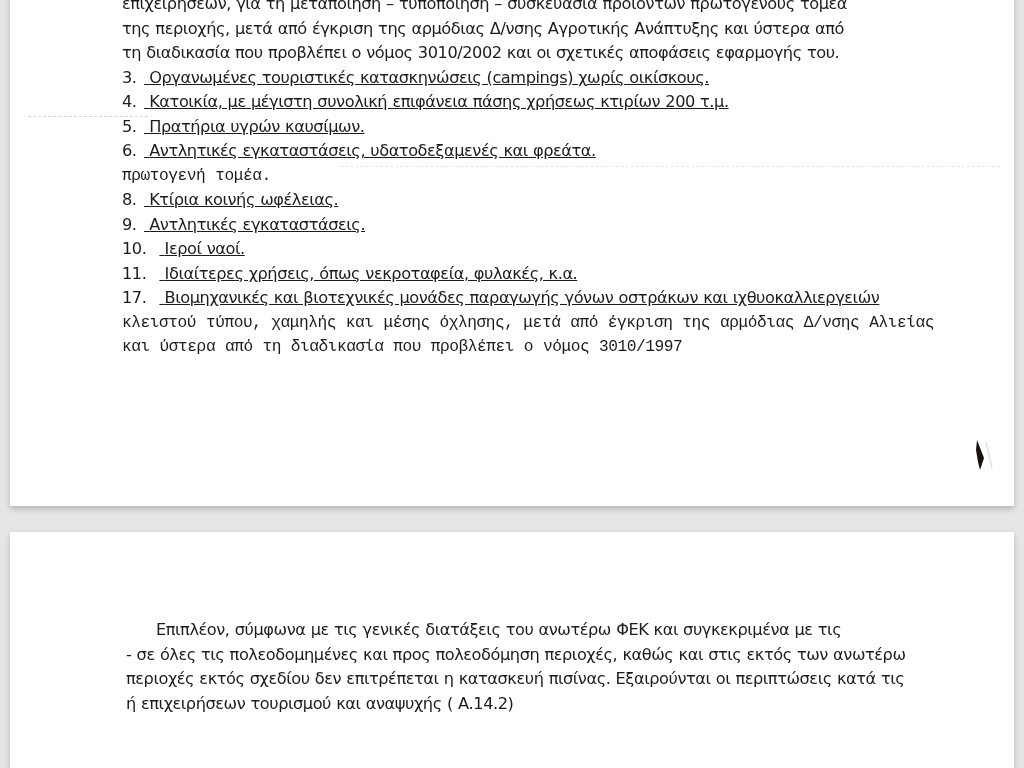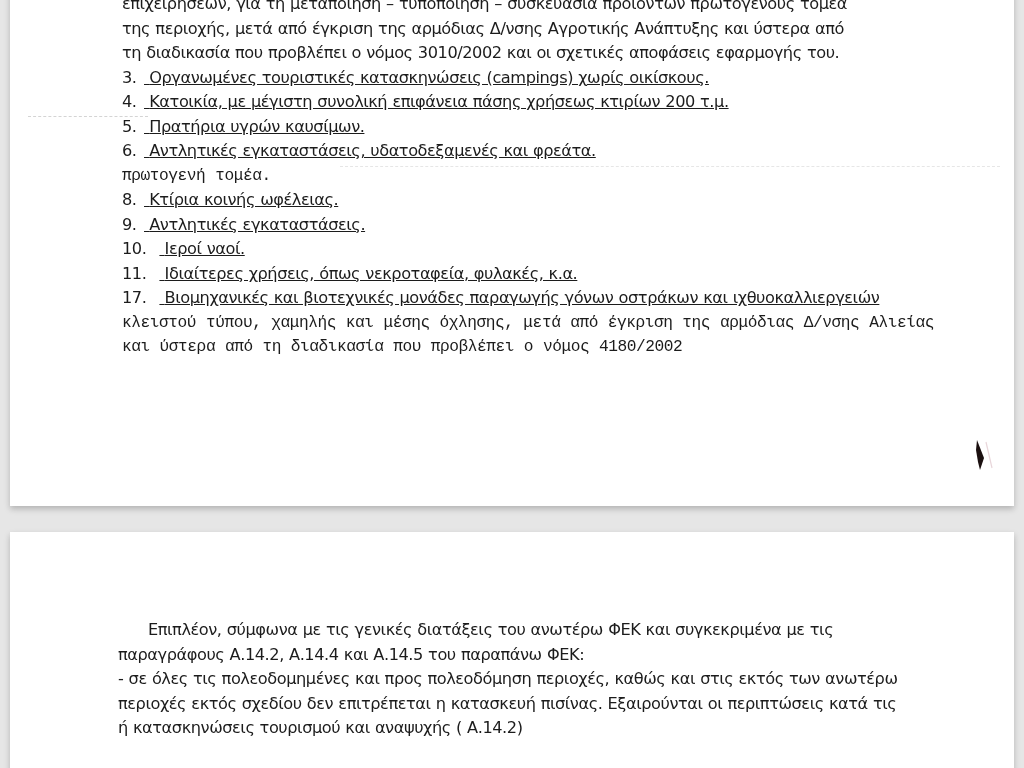--- a/index.html
+++ b/index.html
@@ -128,30 +128,29 @@
     </span>
     <span class="item">
       <span class="num tight">11.</span>
       <span>Ιδιαίτερες χρήσεις, όπως νεκροταφεία, φυλακές, κ.α.</span>
     </span>
     <span class="item">
       <span class="num tight">17.</span>
       <span>Βιομηχανικές και βιοτεχνικές μονάδες παραγωγής γόνων οστράκων και ιχθυοκαλλιεργειών</span>
     </span>
     <span class="cont">κλειστού τύπου, χαμηλής και μέσης όχλησης, μετά από έγκριση της αρμόδιας Δ/νσης Αλιείας</span>
-    <span class="cont">και ύστερα από τη διαδικασία που προβλέπει ο νόμος 4180/2002</span>
+    <span class="cont">και ύστερα από τη διαδικασία που προβλέπει ο νόμος 3010/1997</span>
   </div>
 
   <svg class="pen-mark" width="22" height="38" viewBox="0 0 22 38">
     <path d="M5 2 L12 20 L8 32 L6 24 L4 12 Z" fill="#1b1010"></path>
     <path d="M14 4 L20 30" stroke="#e8d6da" stroke-width="1.2" fill="none"></path>
   </svg>
 </div>
 
 <div class="page" id="page-bottom">
-  <div class="doc-text" style="left:108px; top:86px; width:830px;">
+  <div class="doc-text" style="left:116px; top:86px; width:830px;">
     <span class="line" style="padding-left:30px;">Επιπλέον, σύμφωνα με τις γενικές διατάξεις του ανωτέρω ΦΕΚ και συγκεκριμένα με τις</span>
-    <span class="line">παραγράφους Α.14.2, Α.14.4 και Α.14.5 του παραπάνω ΦΕΚ:</span>
     <span class="line">- σε όλες τις πολεοδομημένες και προς πολεοδόμηση περιοχές, καθώς και στις εκτός των ανωτέρω</span>
     <span class="line">περιοχές εκτός σχεδίου δεν επιτρέπεται η κατασκευή πισίνας. Εξαιρούνται οι περιπτώσεις κατά τις</span>
-    <span class="line">ή κατασκηνώσεις τουρισμού και αναψυχής ( Α.14.2)</span>
+    <span class="line">ή επιχειρήσεων τουρισμού και αναψυχής ( Α.14.2)</span>
   </div>
 </div>
 
 </body></html>

